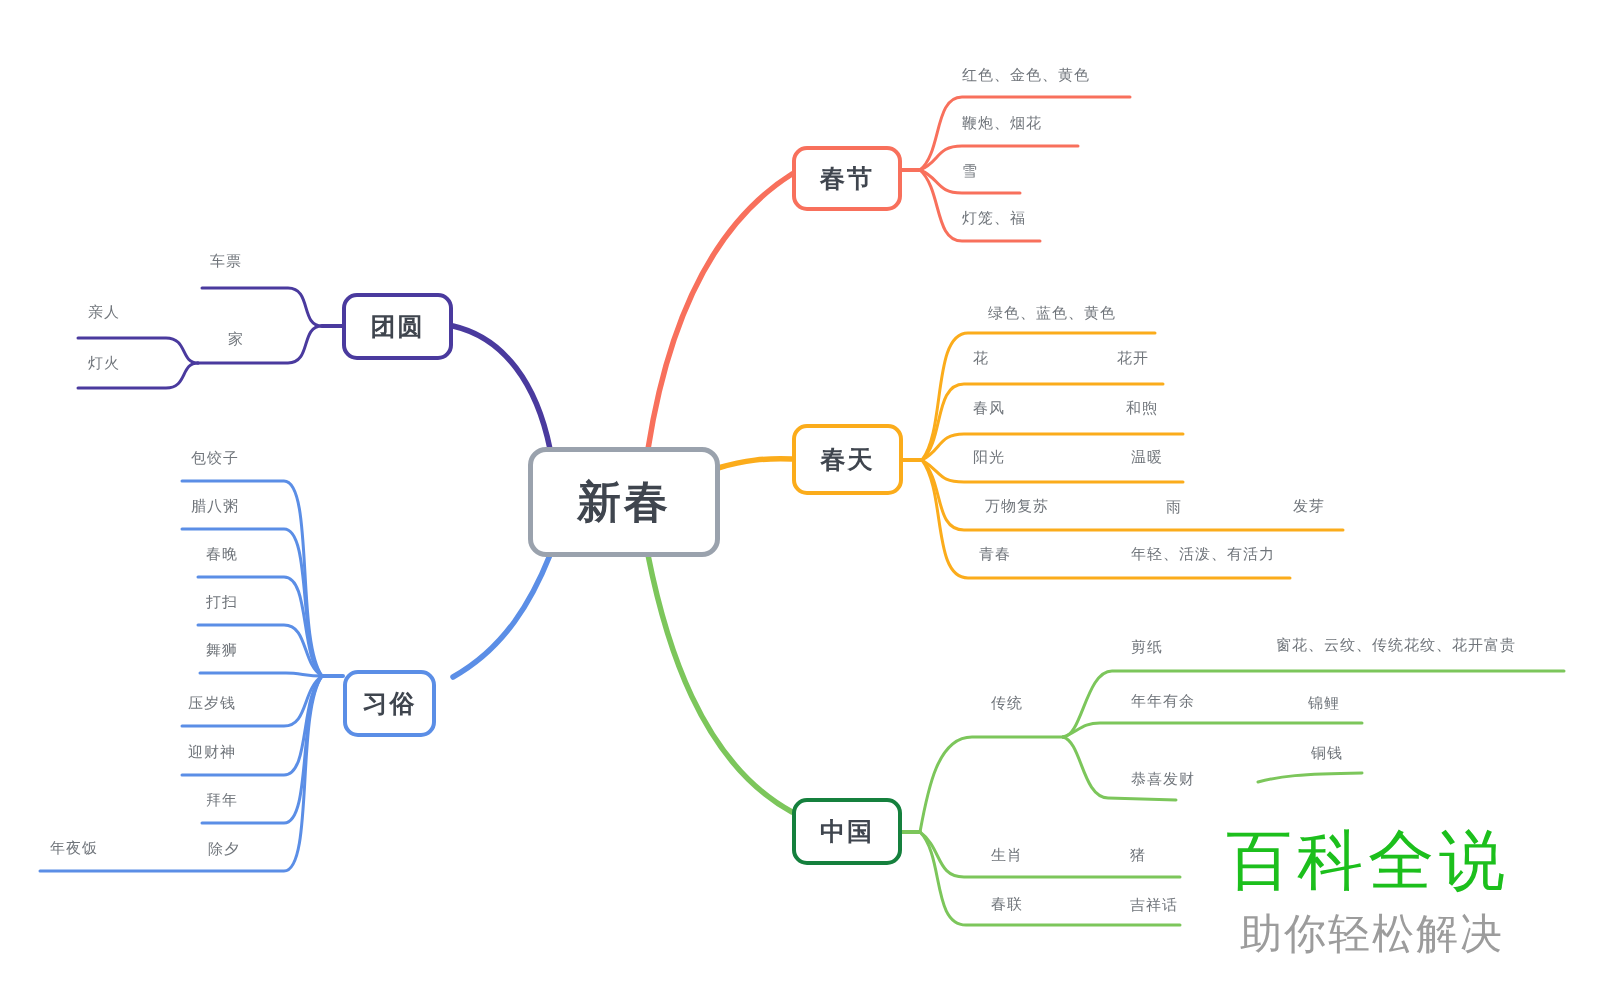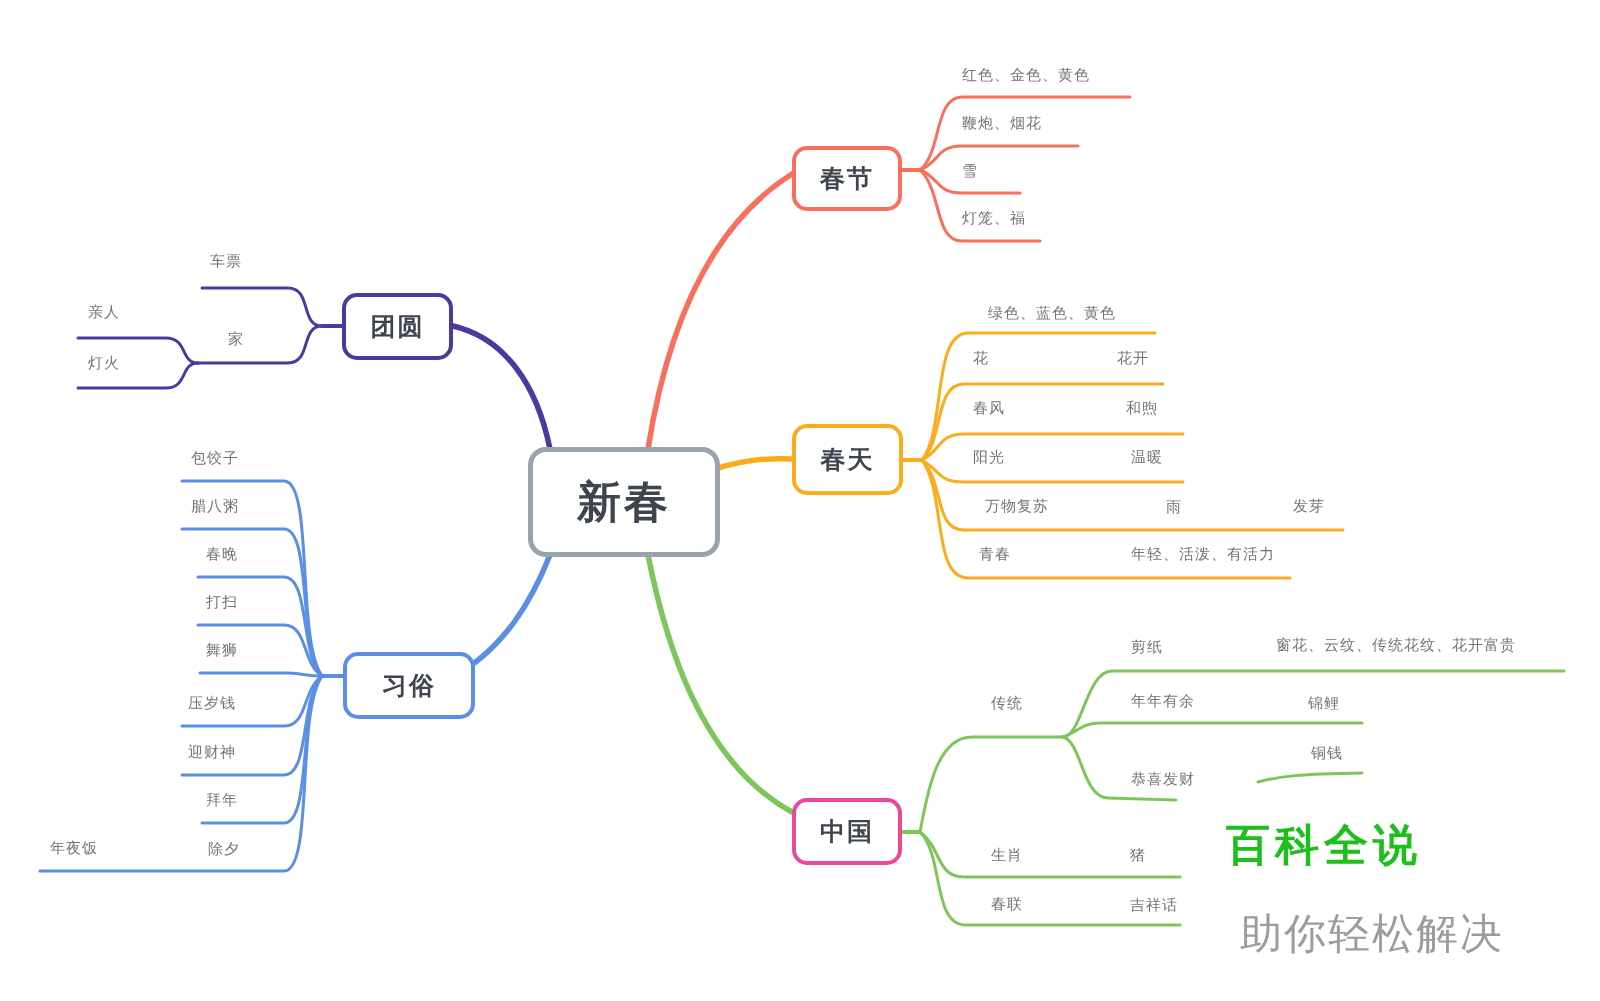--- a/index.html
+++ b/index.html
@@ -23,32 +23,32 @@
     background:#ffffff;border-radius:15px;box-sizing:border-box;
     color:#3F454E;font-weight:bold;font-size:25px;letter-spacing:2px;
   }
   .node-root{
     border:5px solid #9AA2AD;border-radius:18px;font-size:44px;letter-spacing:3px;
   }
   .b-red{border:4px solid #F8705C;}
   .b-purple{border:4px solid #4A3A9E;}
   .b-yellow{border:4px solid #FBAC1B;}
   .b-blue{border:4px solid #5B8EE6;}
-  .b-green{border:4px solid #ec4899;text-align:right;}
+  .b-green{border:4px solid #15803d;text-align:right;}
 
   .leaf{
     position:absolute;color:#70757B;font-size:15px;letter-spacing:1px;white-space:nowrap;
   }
   .clip-v{position:absolute;overflow:hidden;height:18px;}
   .clip-v .leaf{position:static;display:block;line-height:21px;}
   .clip-h{position:absolute;overflow:hidden;width:60px;height:24px;}
   .clip-h .leaf{position:static;display:block;}
 
   .wm-title{
-    position:absolute;color:#1CBF1C;font-size:44px;font-weight:bold;letter-spacing:5px;white-space:nowrap;
+    position:absolute;color:#1CBF1C;font-size:66px;font-weight:normal;letter-spacing:5px;white-space:nowrap;
   }
   .wm-sub{
     position:absolute;color:#9C9C9C;font-size:42px;letter-spacing:2px;white-space:nowrap;
   }
 </style>
 </head>
 <body>
 
 <div class="stage">
 
@@ -125,21 +125,21 @@
   </div>
 
   <div class="node b-purple" style="left:342px;top:293px;width:111px;height:67px;align-items:center;">
     <span>团圆</span>
   </div>
 
   <div class="node b-yellow" style="left:792px;top:424px;width:111px;height:71px;">
     <span>春天</span>
   </div>
 
-  <div class="node b-blue" style="left:343px;top:652px;width:132px;height:67px;font-family:Liberation Mono, monospace;">
+  <div class="node b-blue" style="left:343px;top:670px;width:93px;height:67px;font-family:Liberation Mono, monospace;">
     <span>习俗</span>
   </div>
 
   <div class="node b-green" style="left:792px;top:798px;width:110px;height:67px;">
     <span>中国</span>
   </div>
 
   <span class="leaf" style="left:962px;top:66px;">红色、金色、黄色</span>
   <span class="leaf" style="left:962px;top:114px;">鞭炮、烟花</span>
   <span class="leaf" style="left:962px;top:162px;">雪</span>

